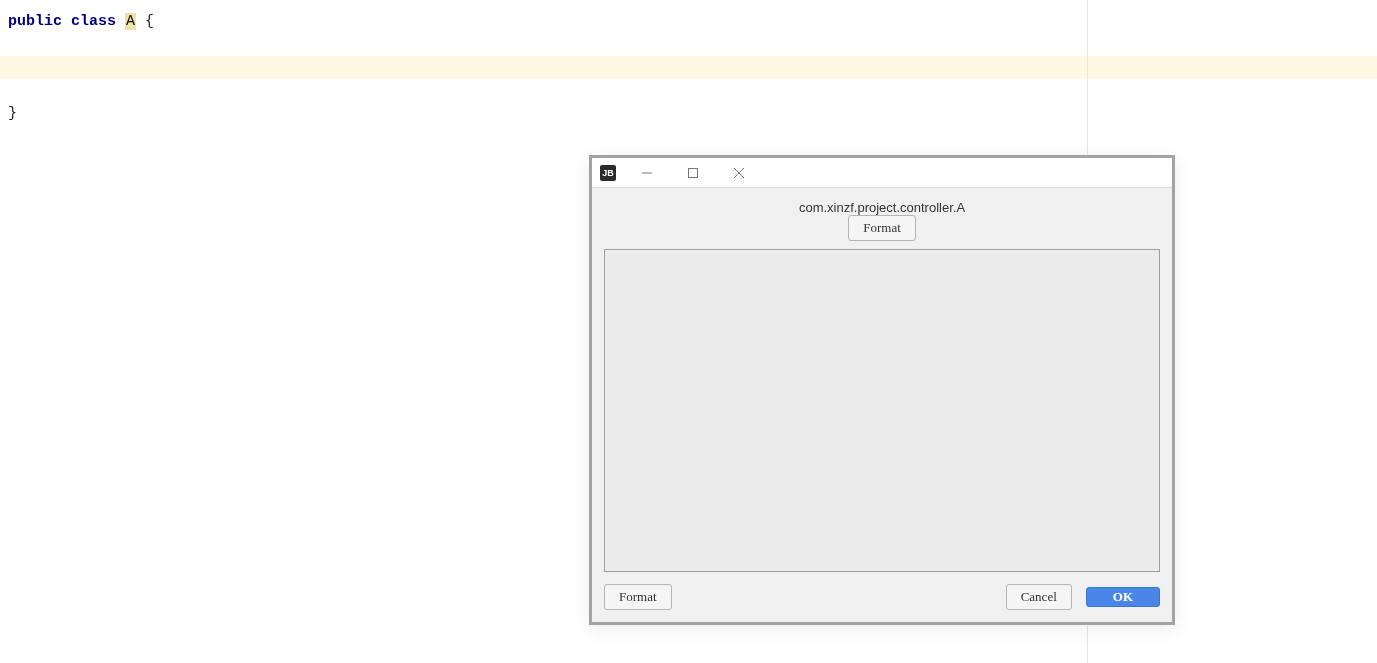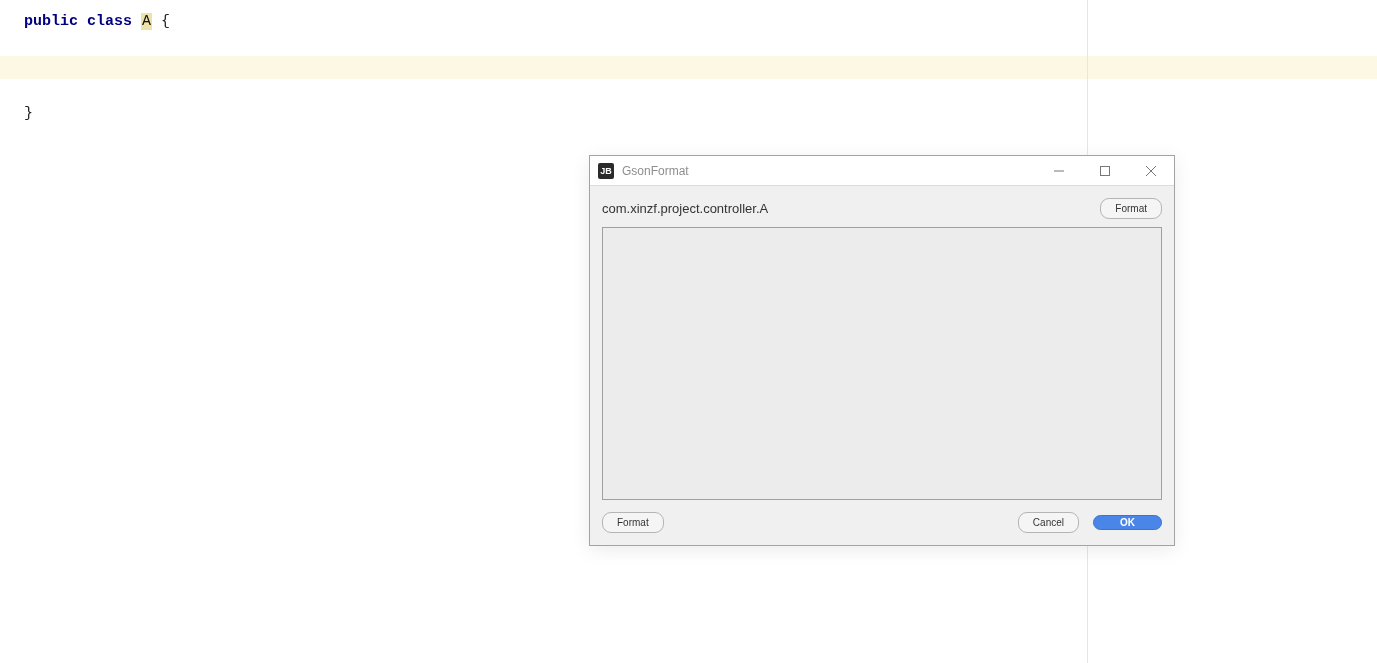--- a/index.html
+++ b/index.html
@@ -19,43 +19,43 @@
       line-height: 23px;
       padding-top: 10px;
     }
     .editor-margin {
       position: absolute;
       right: 289px; top: 0; bottom: 0;
       width: 1px;
       background: #e6e6e6;
     }
     .code-line {
-      padding-left: 24px;
+      padding-left: 8px;
       white-space: pre;
       height: 23px;
     }
     .code-line.highlight-line {
       background: #fcf8e3;
     }
     .kw { color: #000080; font-weight: bold; }
     .ident-hl {
       background: #ede2a8;
       color: #111;
       padding: 0 1px;
     }
     .plain { color: #222; }
 
     .dialog {
       position: absolute;
       left: 589px;
       top: 155px;
       width: 586px;
-      height: 391px;
+      height: 470px;
       background: #f0f0f0;
-      border: 1px solid #a3a3a3;
+      border: 3px solid #a3a3a3;
       box-shadow: 0 4px 18px rgba(0,0,0,0.08);
       display: flex;
       flex-direction: column;
     }
     .titlebar {
       height: 30px;
       background: #fff;
       border-bottom: 1px solid #dcdcdc;
       display: flex;
       align-items: center;
@@ -94,35 +94,36 @@
     .dialog-body {
       flex: 1;
       padding: 12px 12px 12px 12px;
       display: flex;
       flex-direction: column;
     }
     .row-top {
       display: flex;
       align-items: center;
       margin-bottom: 8px;
+      flex-direction: column;
     }
     .class-path {
       flex: 1;
       color: #333;
       font-size: 13px;
     }
     .btn {
       background: #f5f5f5;
       border: 1px solid #b5b5b5;
-      border-radius: 9px;
+      border-radius: 3px;
       padding: 4px 14px;
-      font-size: 10px;
+      font-size: 13px;
       color: #333;
       cursor: pointer;
-      font-family: Liberation Sans, sans-serif;
+      font-family: Liberation Serif, serif;
     }
     .json-area {
       flex: 1;
       background: #ececec;
       border: 1px solid #9f9f9f;
       resize: none;
       outline: none;
       padding: 6px;
       font-family: "Consolas", monospace;
       font-size: 13px;
@@ -152,21 +153,20 @@
   <div class="code-line"></div>
   <div class="code-line highlight-line"></div>
   <div class="code-line"></div>
   <div class="code-line"><span class="plain">}</span></div>
   <div class="editor-margin"></div>
 </div>
 
 <div class="dialog">
   <div class="titlebar">
     <div class="titlebar-icon">JB</div>
-    <div class="titlebar-title">GsonFormat</div>
     <div class="titlebar-controls">
       <div class="tb-btn">
         <svg width="10" height="10">
             <line x1="0" y1="5" x2="10" y2="5" stroke="#777" stroke-width="1"></line>
           </svg>
       </div>
       <div class="tb-btn">
         <svg width="10" height="10">
             <rect x="0.5" y="0.5" width="9" height="9" fill="none" stroke="#777" stroke-width="1"></rect>
           </svg>

